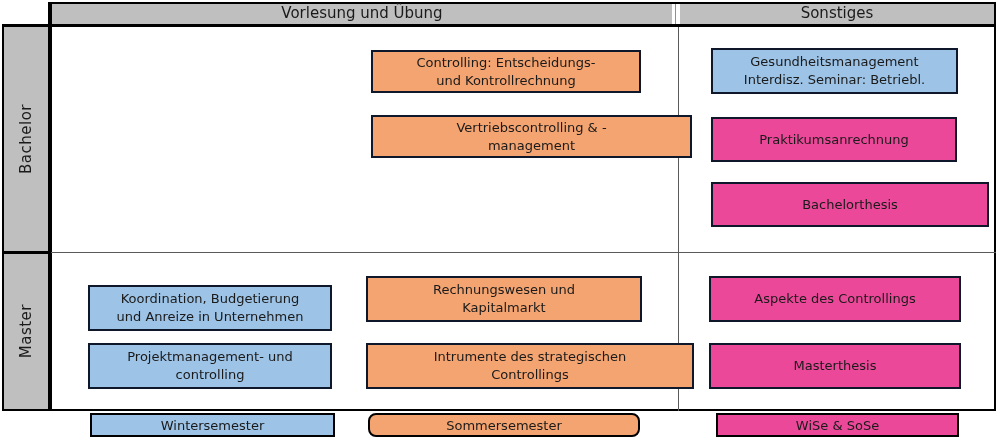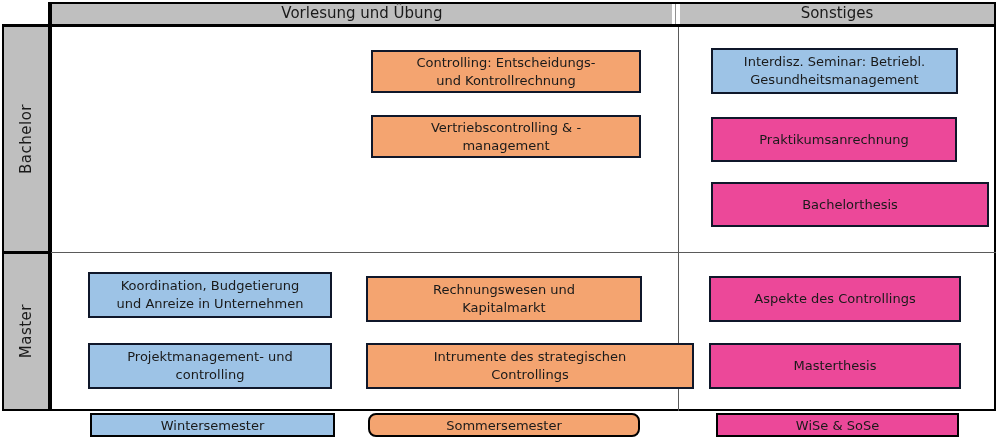--- a/index.html
+++ b/index.html
@@ -71,39 +71,39 @@
     <span class="row-label-text">Master</span>
   </div>
 
   <div class="abs row-divider"></div>
   <div class="abs col-divider"></div>
 
   <div class="abs course-box fill-summer" style="left:371px; top:50px; width:270px; height:43px;">
     <span>Controlling: Entscheidungs-</span>
     <span>und Kontrollrechnung</span>
   </div>
-  <div class="abs course-box fill-summer" style="left:371px; top:115px; width:270px; height:43px;">
+  <div class="abs course-box fill-summer" style="left:371px; top:115px; width:321px; height:43px;">
     <span>Vertriebscontrolling &amp; -</span>
     <span>management</span>
   </div>
 
   <div class="abs course-box fill-winter" style="left:711px; top:48px; width:247px; height:46px;">
+    <span>Gesundheitsmanagement</span>
     <span>Interdisz. Seminar: Betriebl.</span>
-    <span>Gesundheitsmanagement</span>
   </div>
   <div class="abs course-box fill-both" style="left:711px; top:117px; width:246px; height:45px;">
     <span>Praktikumsanrechnung</span>
     <span></span>
   </div>
   <div class="abs course-box fill-both" style="left:711px; top:182px; width:278px; height:45px;">
     <span>Bachelorthesis</span>
     <span></span>
   </div>
 
-  <div class="abs course-box fill-winter" style="left:88px; top:272px; width:244px; height:46px;">
+  <div class="abs course-box fill-winter" style="left:88px; top:285px; width:244px; height:46px;">
     <span>Koordination, Budgetierung</span>
     <span>und Anreize in Unternehmen</span>
   </div>
   <div class="abs course-box fill-winter" style="left:88px; top:343px; width:244px; height:46px;">
     <span>Projektmanagement- und</span>
     <span>controlling</span>
   </div>
   <div class="abs course-box fill-summer" style="left:366px; top:276px; width:276px; height:46px;">
     <span>Rechnungswesen und</span>
     <span>Kapitalmarkt</span>

